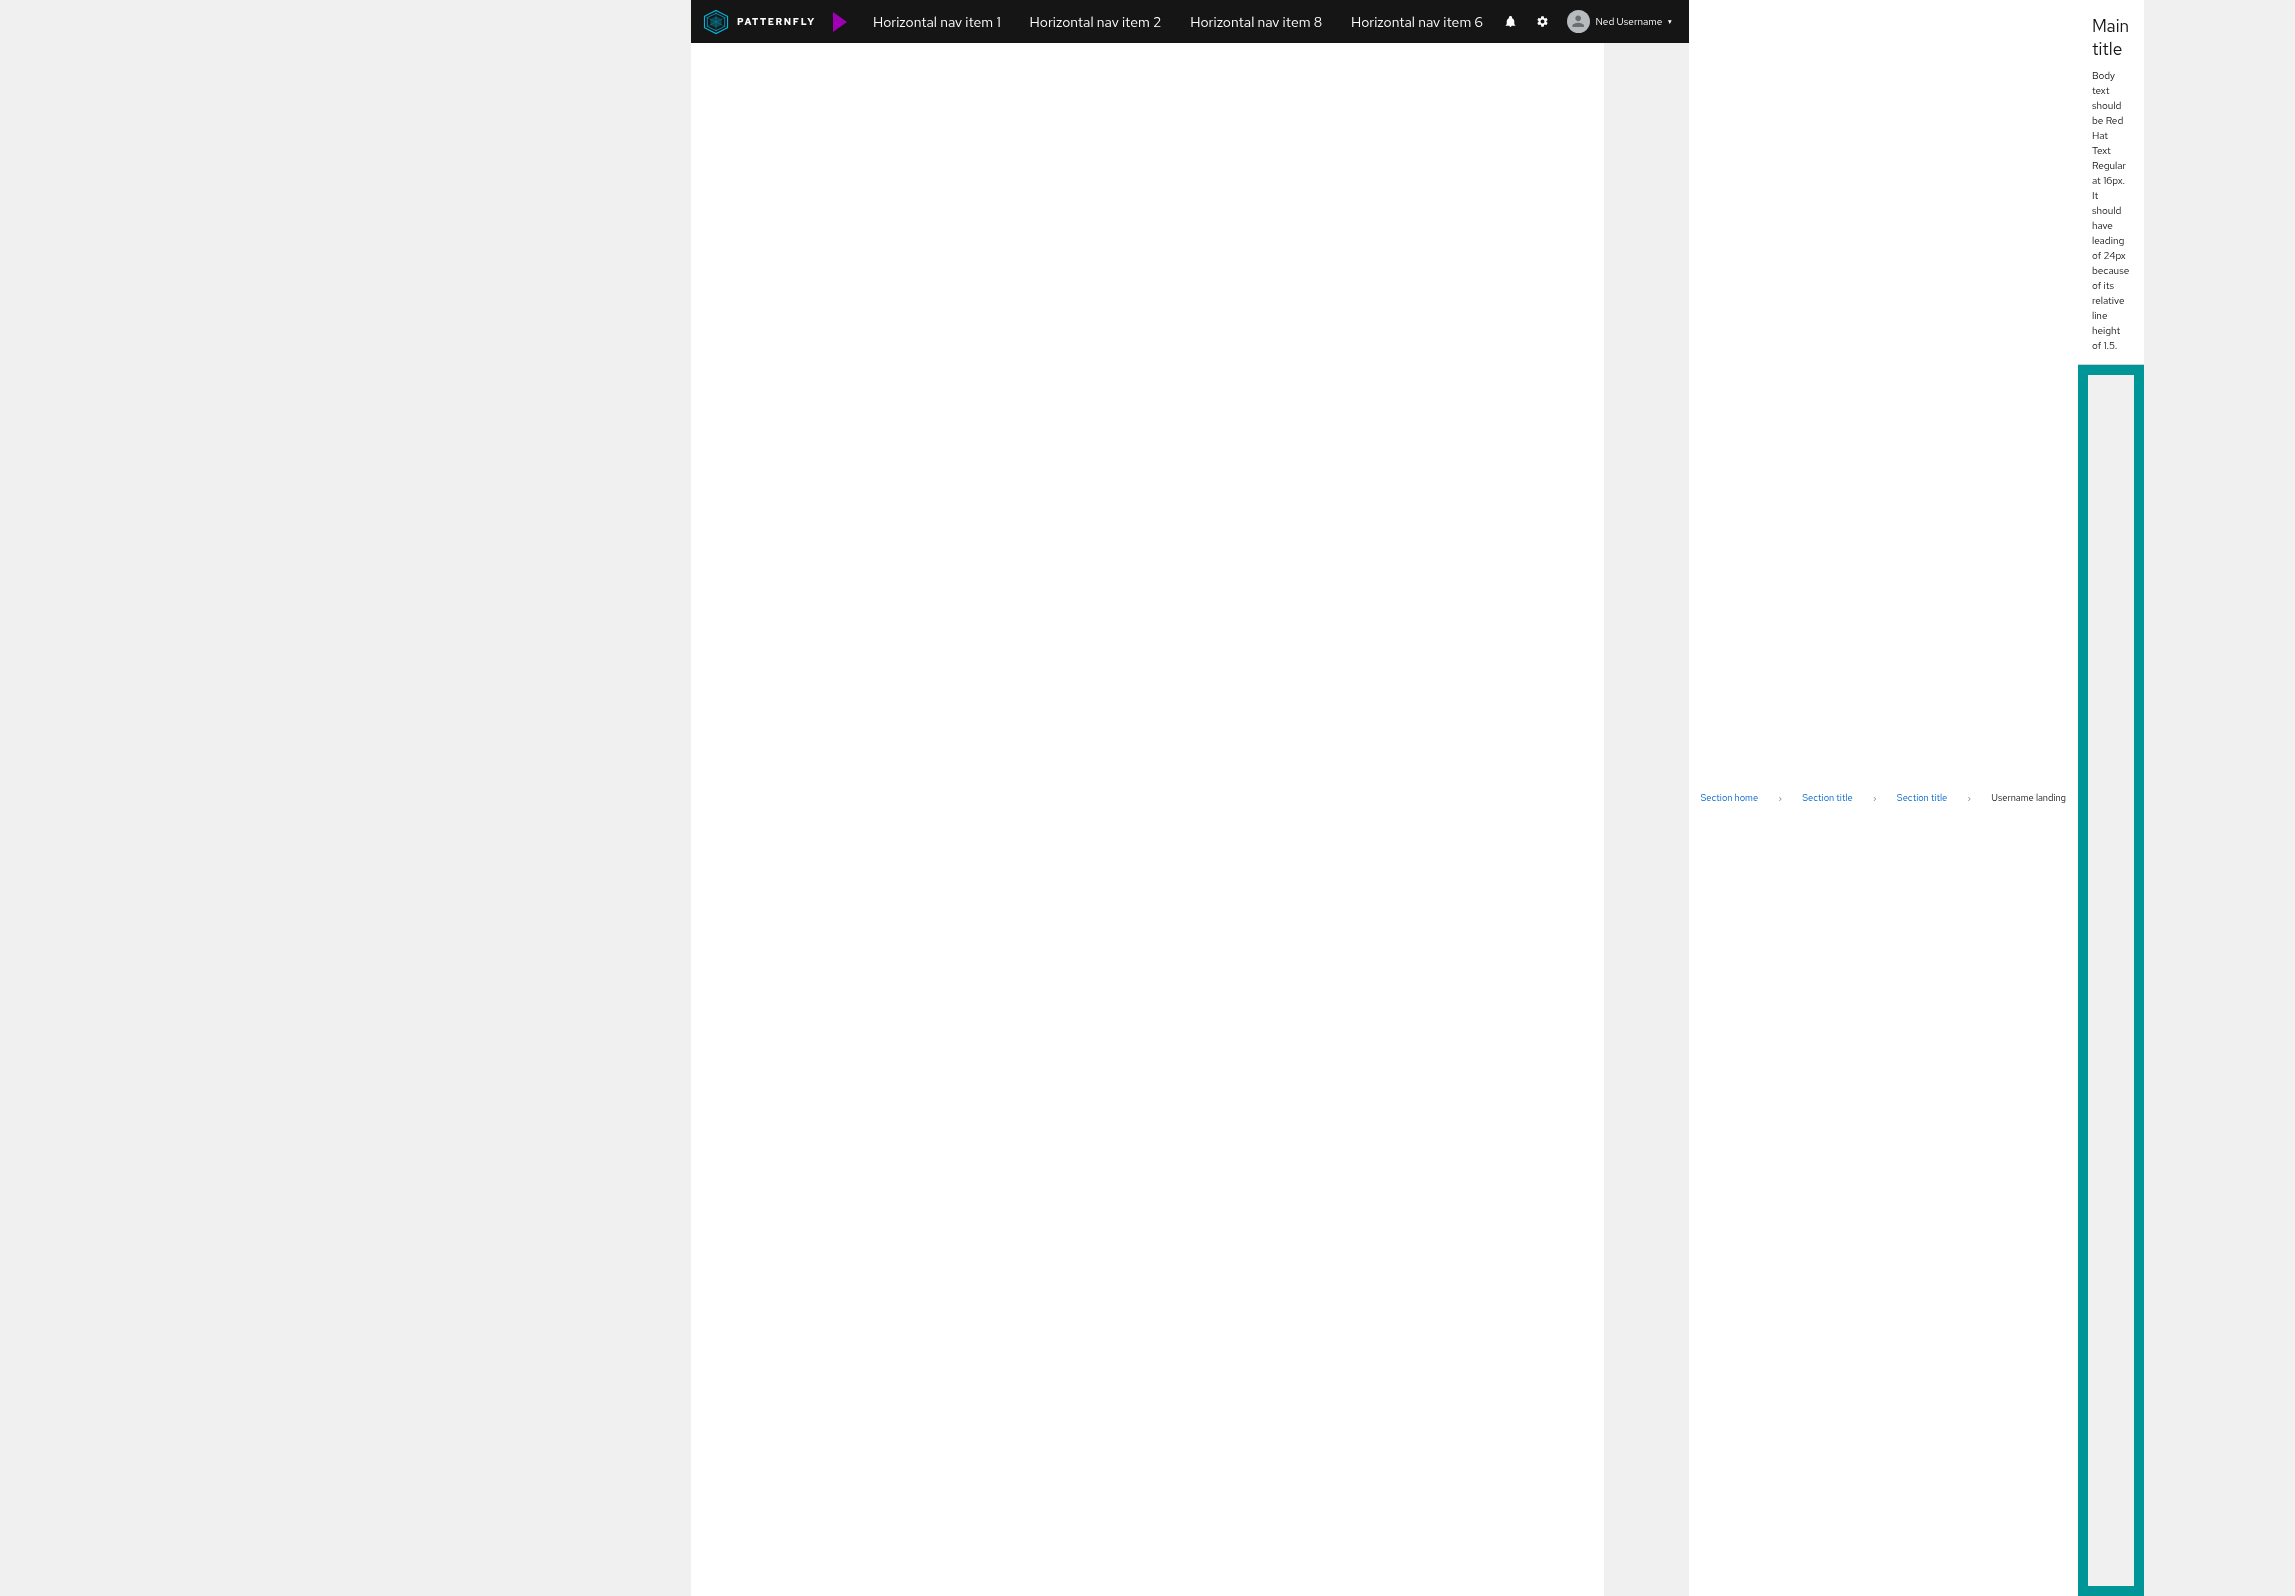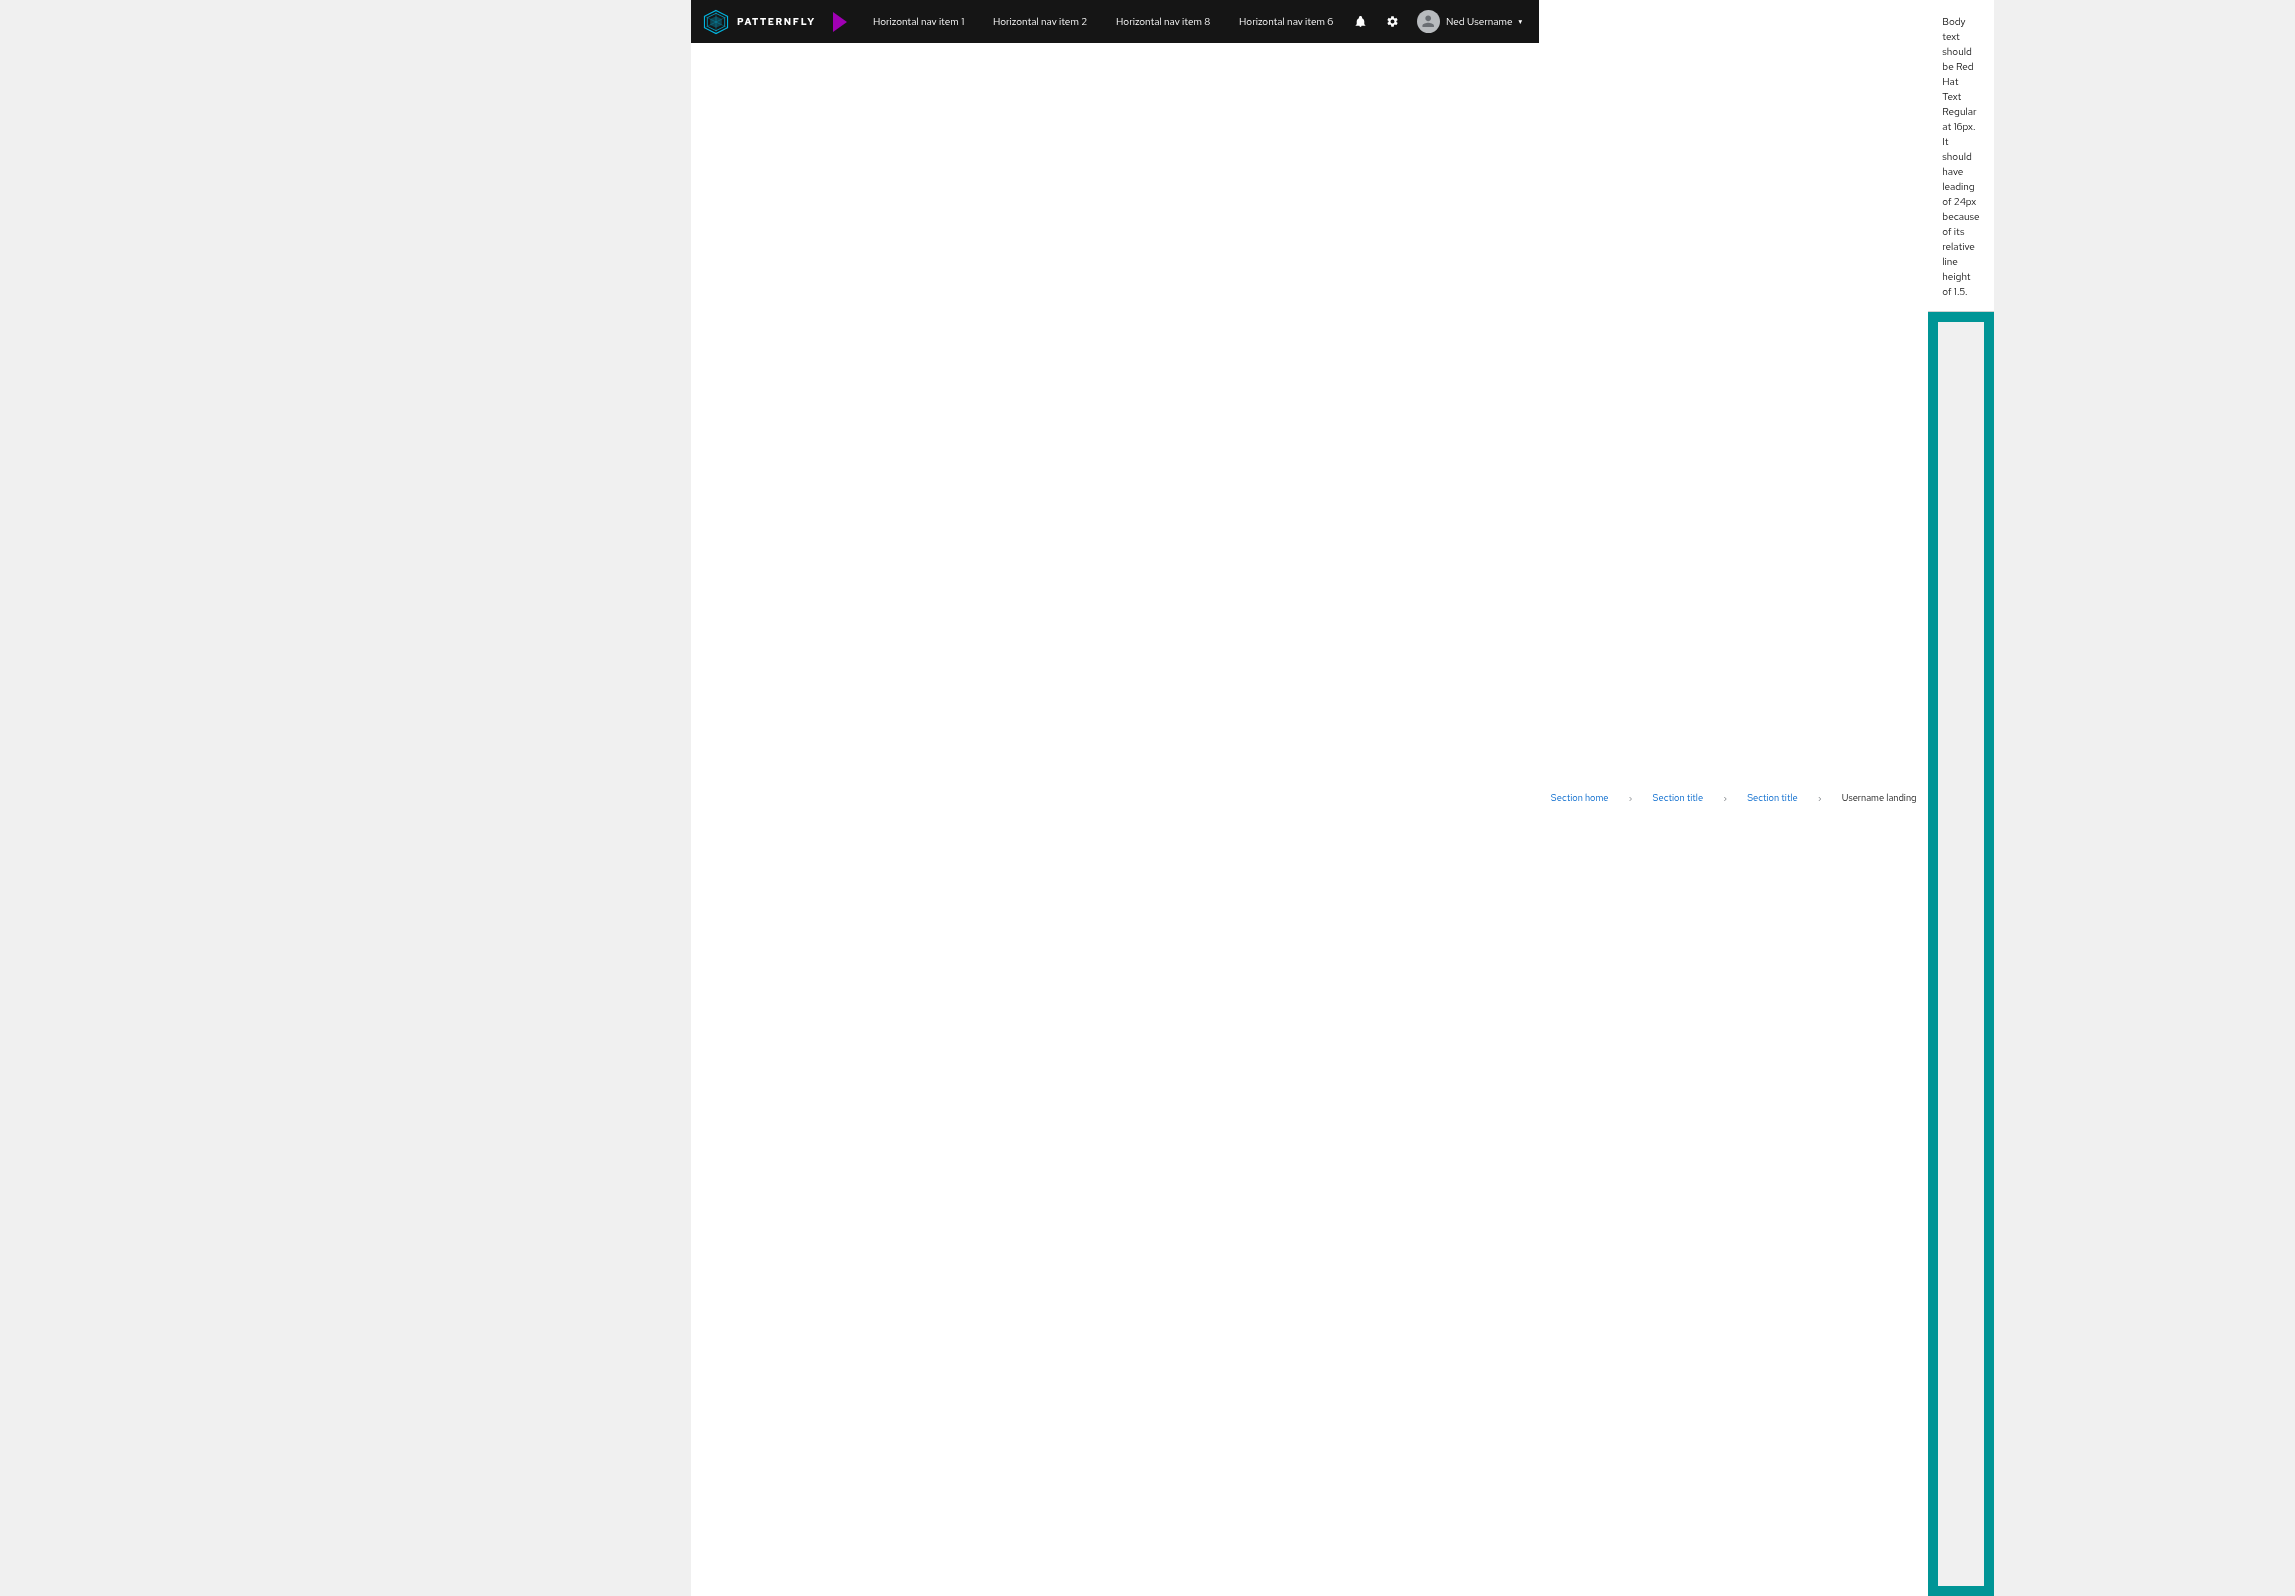--- a/index.html
+++ b/index.html
@@ -66,21 +66,21 @@
 
     .horizontal-nav {
       display: flex;
       align-items: center;
       flex: 1;
       gap: 0;
     }
 
     .horizontal-nav-item {
       color: #fff;
-      font-size: 10px;
+      font-size: 14px;
       padding: 0 14.4px;
       height: 34px;
       display: flex;
       align-items: center;
       cursor: pointer;
       white-space: nowrap;
       text-decoration: none;
     }
 
     .masthead-tools {
@@ -341,20 +341,21 @@
     <a class="breadcrumb-item">Section title</a>
     <span class="breadcrumb-separator">›</span>
     <a class="breadcrumb-item">Section title</a>
     <span class="breadcrumb-separator">›</span>
     <span class="breadcrumb-current">Username landing</span>
   </div>
 
   <div class="page-body">
 
     <div class="title-section">
+      <h1 class="main-title">Main title</h1>
       <p class="body-text">Body text should be Red Hat Text Regular at 16px. It should have leading of 24px because of its relative line height of 1.5.</p>
     </div>
 
     <div class="content-section-wrapper">
       <div class="teal-top-bar"></div>
       <div class="content-inner">
         <div class="teal-left-bar"></div>
         <div class="content-main"></div>
         <div class="teal-right-bar"></div>
       </div>

